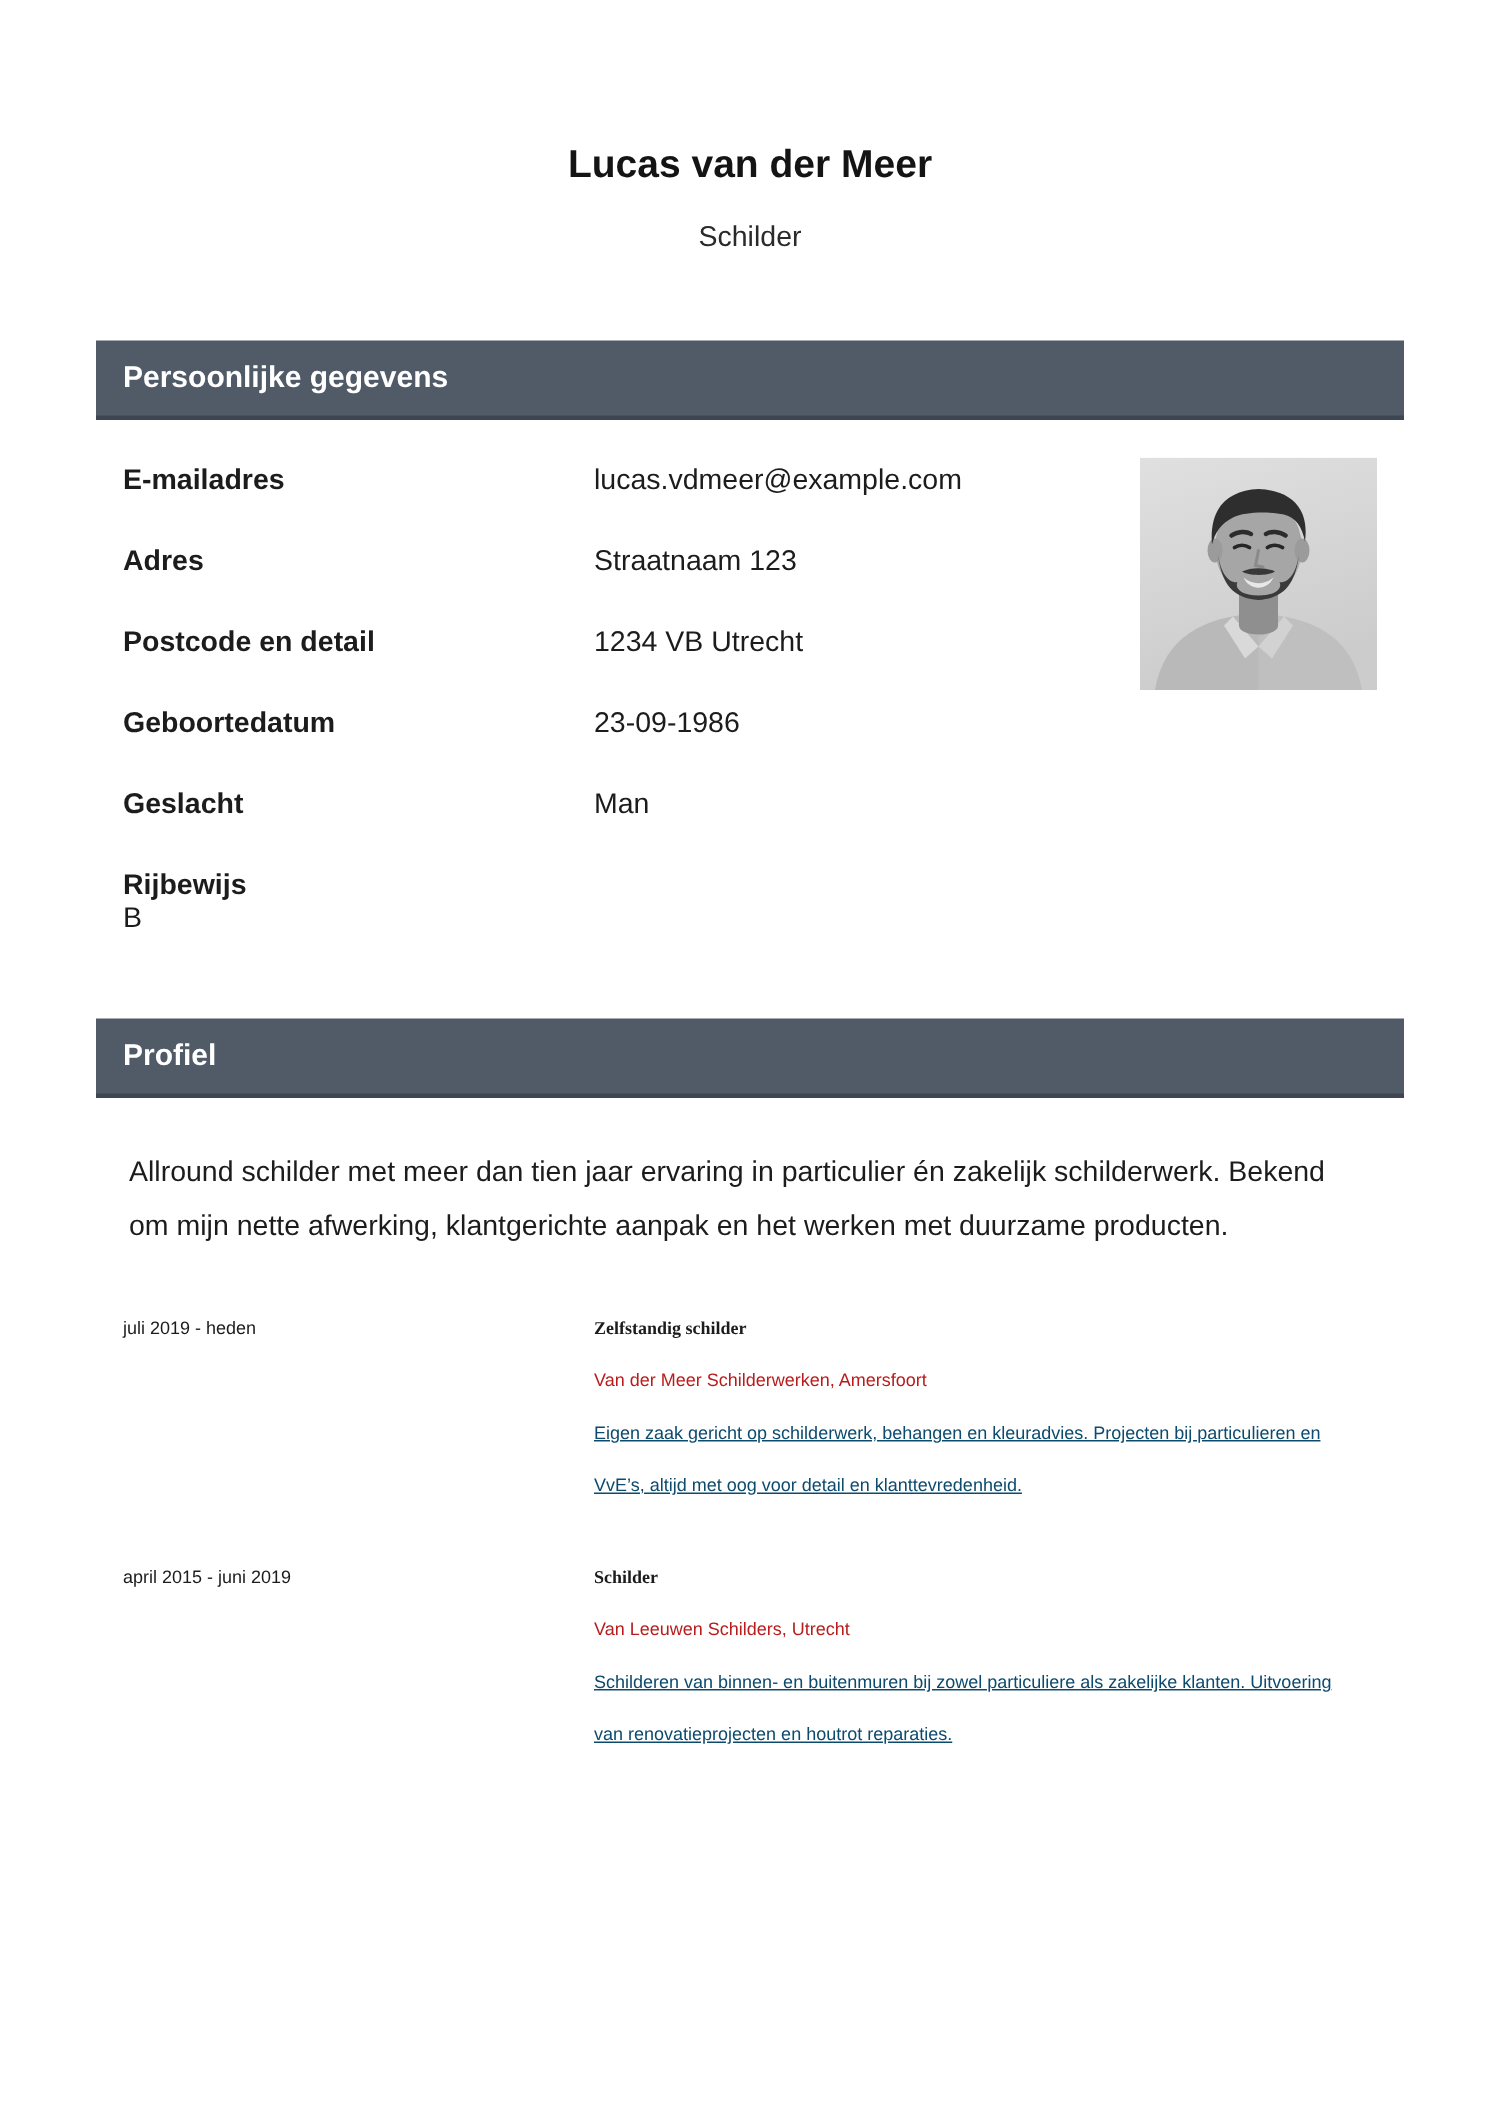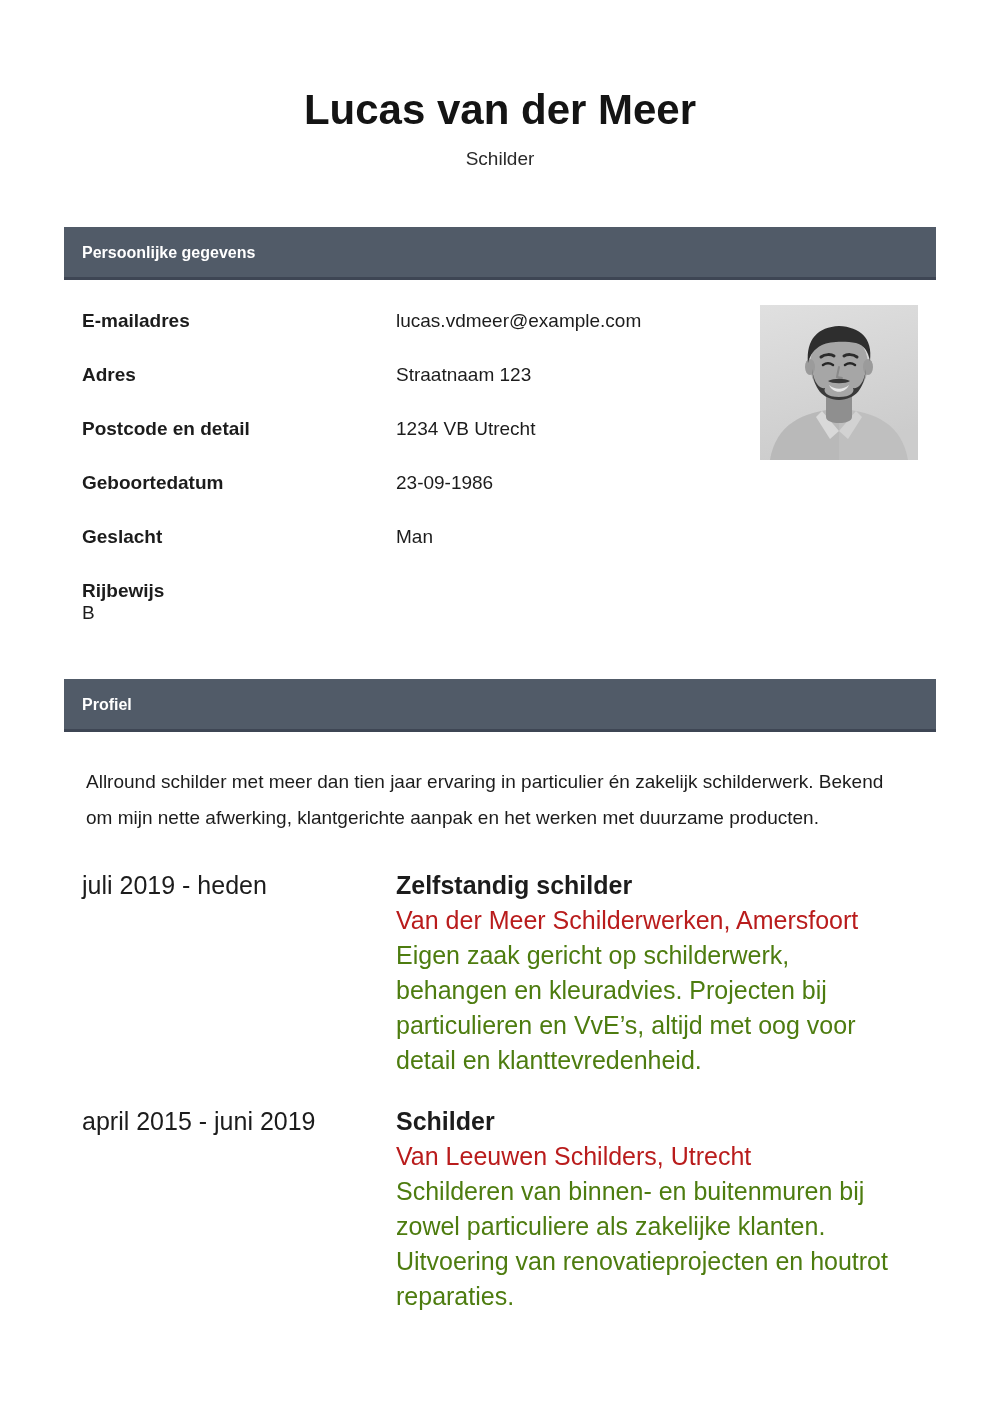--- a/index.html
+++ b/index.html
@@ -11,36 +11,36 @@
     height: 1414px;
     margin: 0 auto;
     background: #ffffff;
     font-family: "Liberation Sans", "DejaVu Sans", sans-serif;
     color: #1c1c1c;
     overflow: hidden;
   }
   header { text-align: center; padding-top: 90px; }
   h1.person-name {
     margin: 0;
-    font-size: 42px;
+    font-size: 26px;
     line-height: 39px;
     font-weight: 700;
     color: #141414;
   }
   .subtitle {
     margin-top: 18px;
     font-size: 19px;
     line-height: 24px;
     color: #2a2a2a;
   }
   .content { margin: 0 64px; }
   .band {
     background: #515b68;
     color: #ffffff;
-    font-size: 16px;
+    font-size: 20px;
     line-height: 25px;
     font-weight: 700;
     padding: 13px 18px 12px 18px;
     border-bottom: 3px solid #3e4654;
   }
   .band-personal { margin-top: 56px; }
   .band-profile { margin-top: 55px; }
   .band-experience { margin-top: 35px; }
 
   .personal-body { padding: 30px 36px 0 18px; }
@@ -60,28 +60,28 @@
   .photo svg { display: block; }
 
   .profile-text {
     margin: 4px;
     padding: 28px 36px 0 18px;
     font-size: 19px;
     line-height: 36px;
     color: #1c1c1c;
   }
 
-  .entry { display: flex; padding: 0 36px 0 18px; font-size: 25px; line-height: 35px; }
+  .entry { display: flex; padding: 0 36px 0 18px; font-size: 12px; line-height: 35px; }
   .entry-first { margin-top: 32px; }
   .entry + .entry { margin-top: 26px; }
   .entry-period { width: 314px; flex: none; color: #1c1c1c; }
   .entry-right { flex: 1; }
-  .entry-role { font-weight: 700; }
+  .entry-role { font-weight: 700; font-family: Liberation Serif, serif; }
   .entry-company { color: #b91c1c; text-decoration: none; display: inline-block; }
-  .entry-desc { color: #4d7c0f; }
+  .entry-desc { color: #0c4a6e; text-decoration: underline; }
 </style>
 </head>
 <body>
 
 <div class="page">
 
   <header>
     <h1 class="person-name">Lucas van der Meer</h1>
     <div class="subtitle">Schilder</div>
   </header>

